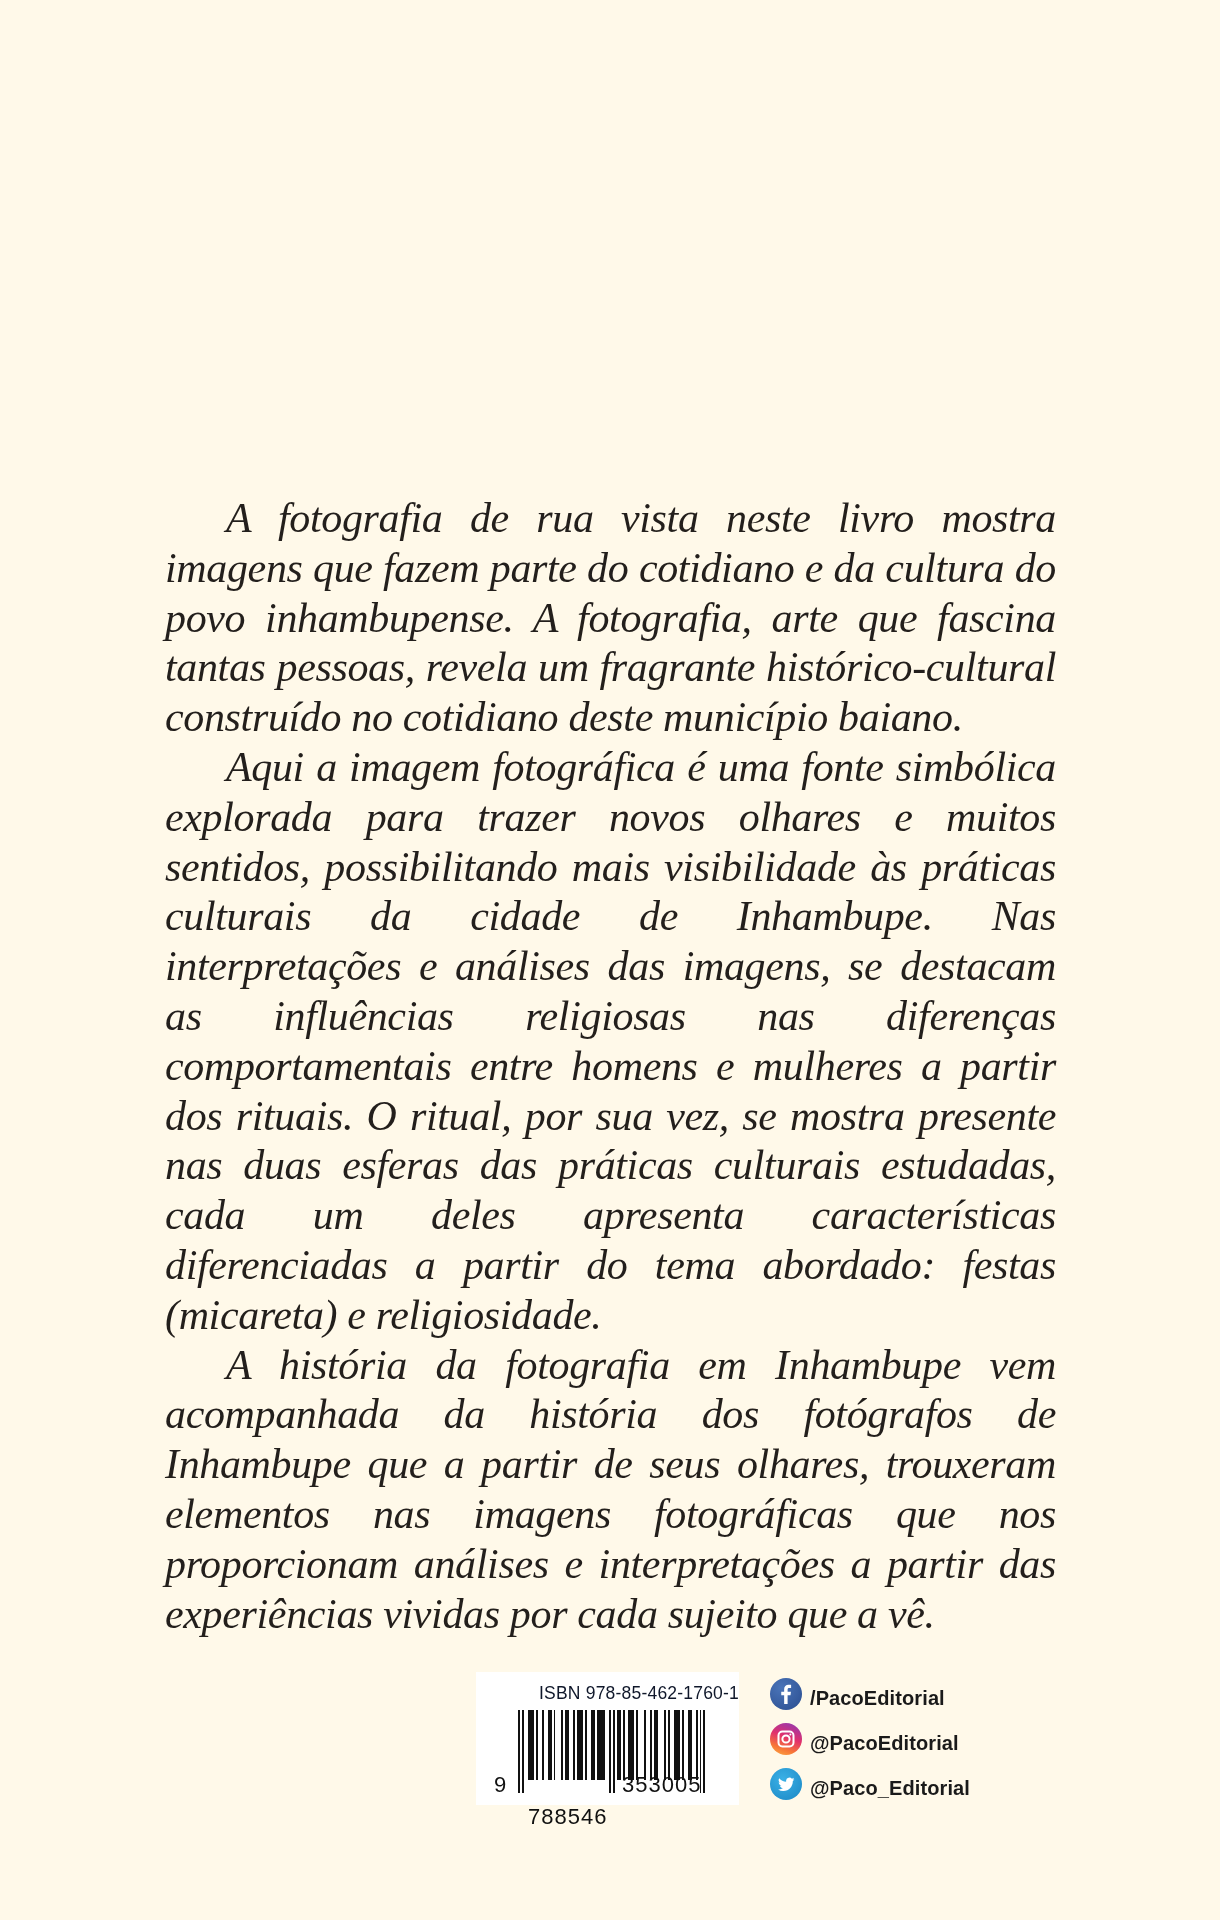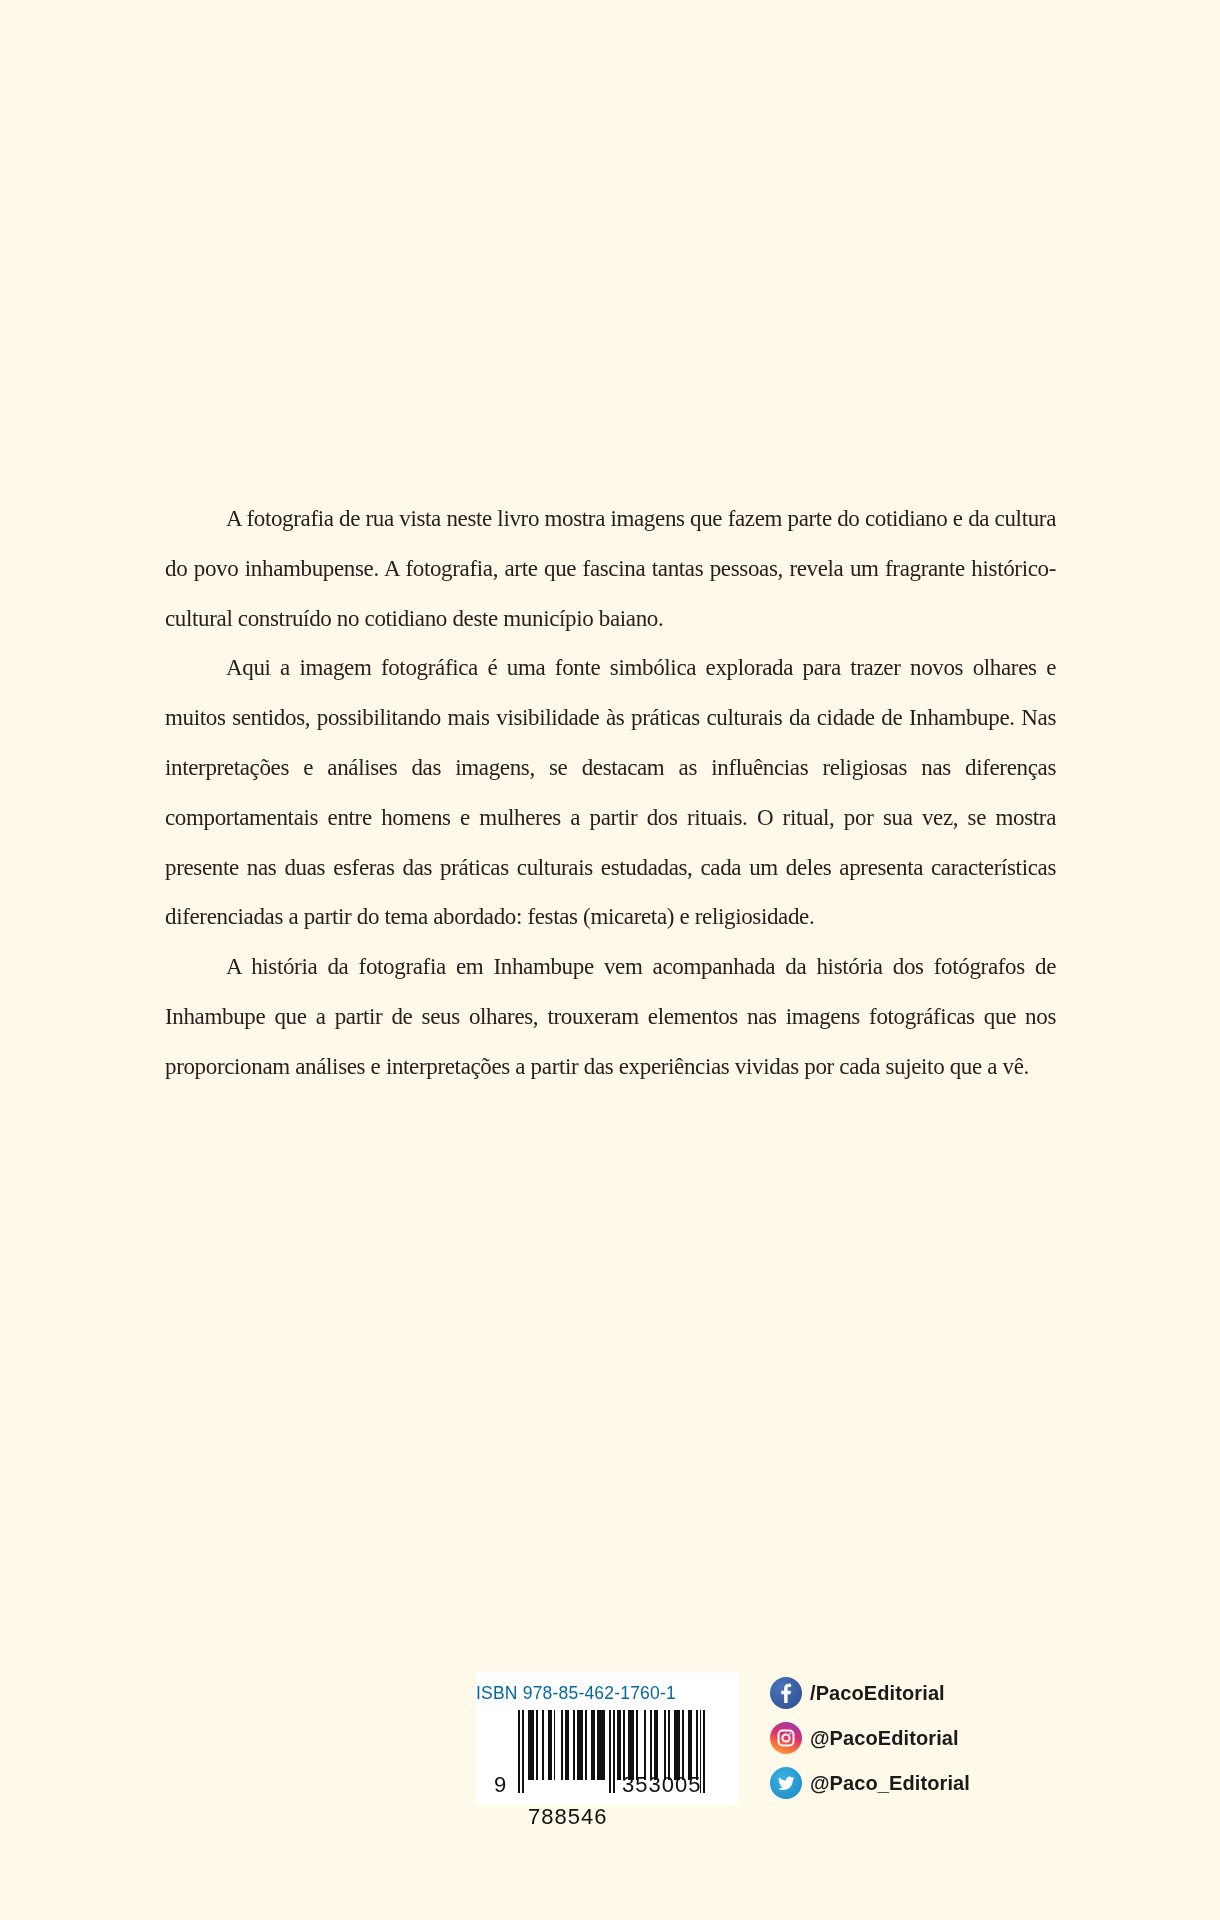--- a/index.html
+++ b/index.html
@@ -13,47 +13,48 @@
       position: relative;
       overflow: hidden;
       font-family: "Liberation Serif", "DejaVu Serif", serif;
       color: #231f1c;
     }
     .blurb {
       position: absolute;
       left: 165px;
       top: 494px;
       width: 891px;
-      font-size: 23px;
+      font-size: 42px;
       line-height: 49.8px;
       letter-spacing: -0.35px;
+      font-style: italic;
     }
     .blurb p {
       margin: 0;
       text-indent: 61px;
       text-align: justify;
       hyphens: manual;
     }
     .isbn-box {
       position: absolute;
       left: 476px;
       top: 1672px;
       width: 263px;
       height: 133px;
       background: #ffffff;
     }
     .isbn-label {
       position: absolute;
       left: 0;
       top: 11px;
       width: 100%;
-      text-align: left;
+      text-align: right;
       font-family: "Liberation Sans", "DejaVu Sans", sans-serif;
       font-size: 17.5px;
-      color: #0369a1;
+      color: #0f172a;
       letter-spacing: 0.2px;
     }
     .barcode {
       position: absolute;
       left: 42px;
       top: 38px;
       width: 188px;
       height: 70px;
       display: flex;
       align-items: stretch;
@@ -77,21 +78,21 @@
     .isbn-digits .d1 { position: absolute; left: 0; top: 0; }
     .isbn-digits .d2 { position: absolute; left: 34px; top: 0; margin-top: 32px; }
     .isbn-digits .d3 { position: absolute; left: 128px; top: 0; }
     .social {
       position: absolute;
       left: 770px;
       top: 1676px;
     }
     .social-row {
       display: flex;
-      align-items: center;
+      align-items: flex-end;
       height: 34px;
       margin-bottom: 11px;
     }
     .social-icon {
       width: 32px;
       height: 32px;
       border-radius: 50%;
       display: flex;
       align-items: center;
       justify-content: center;

